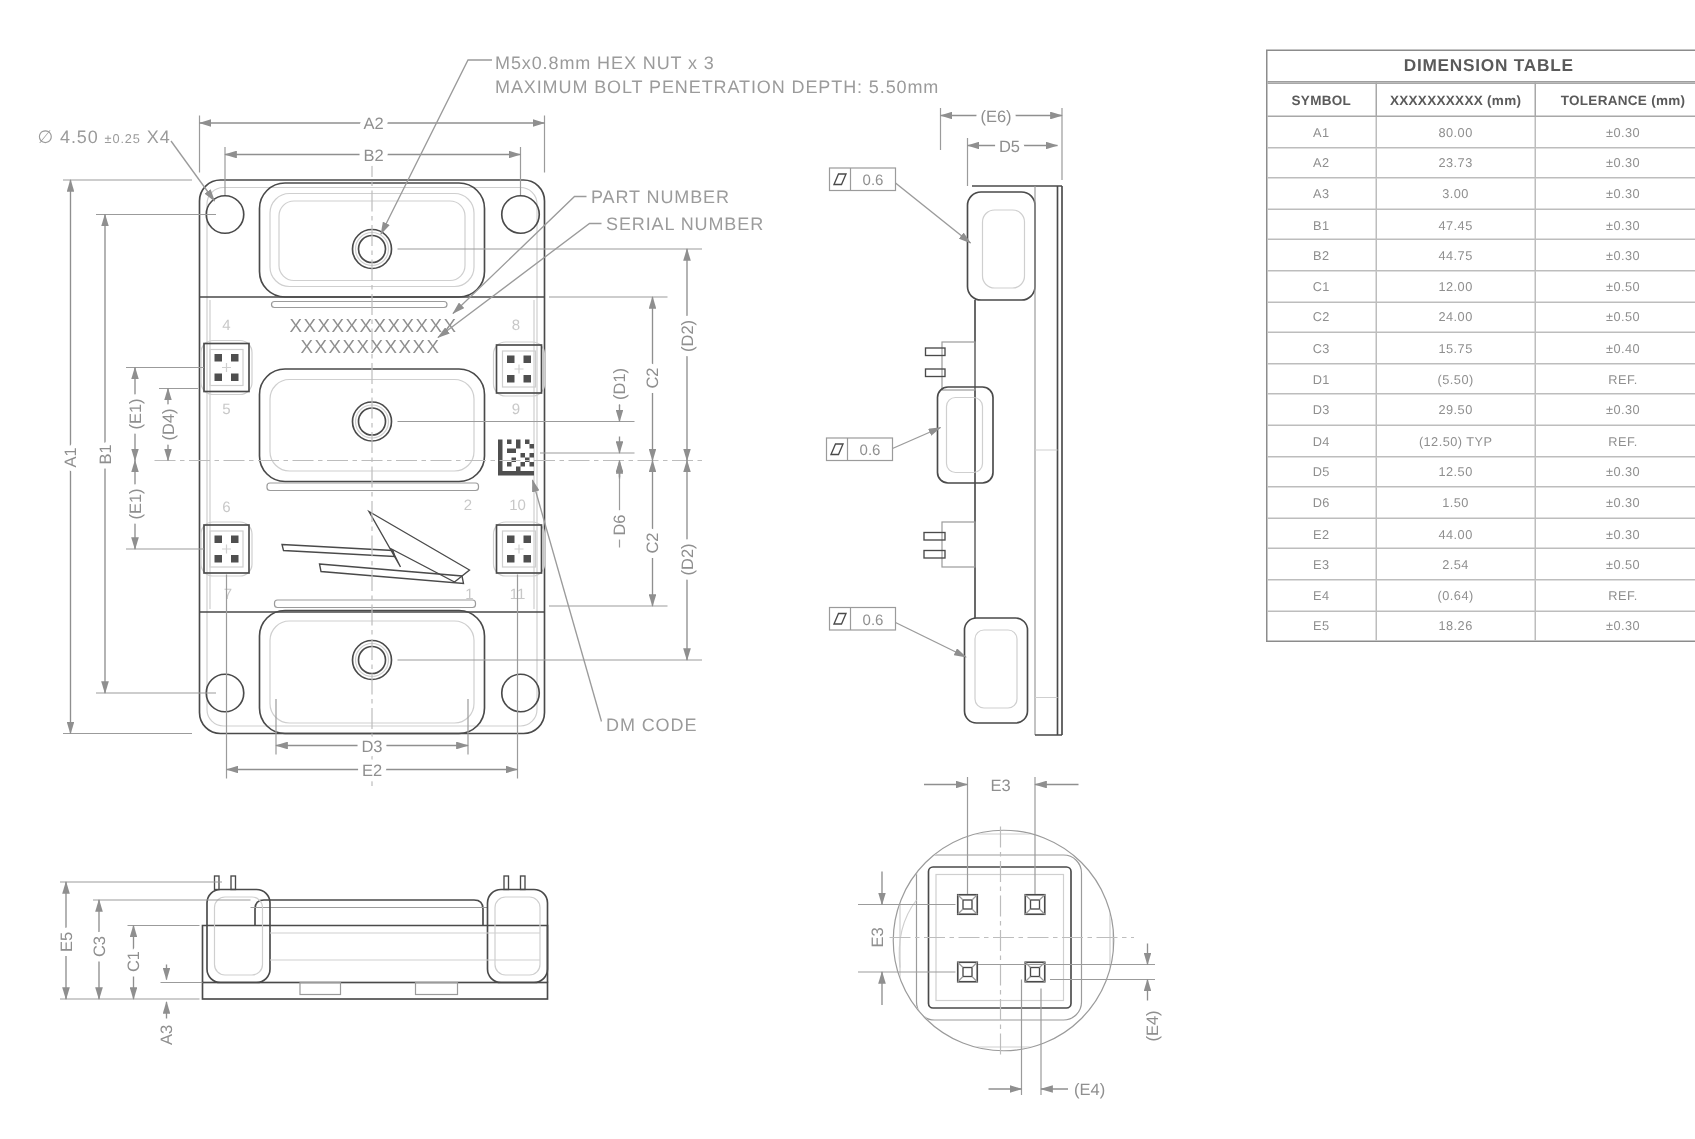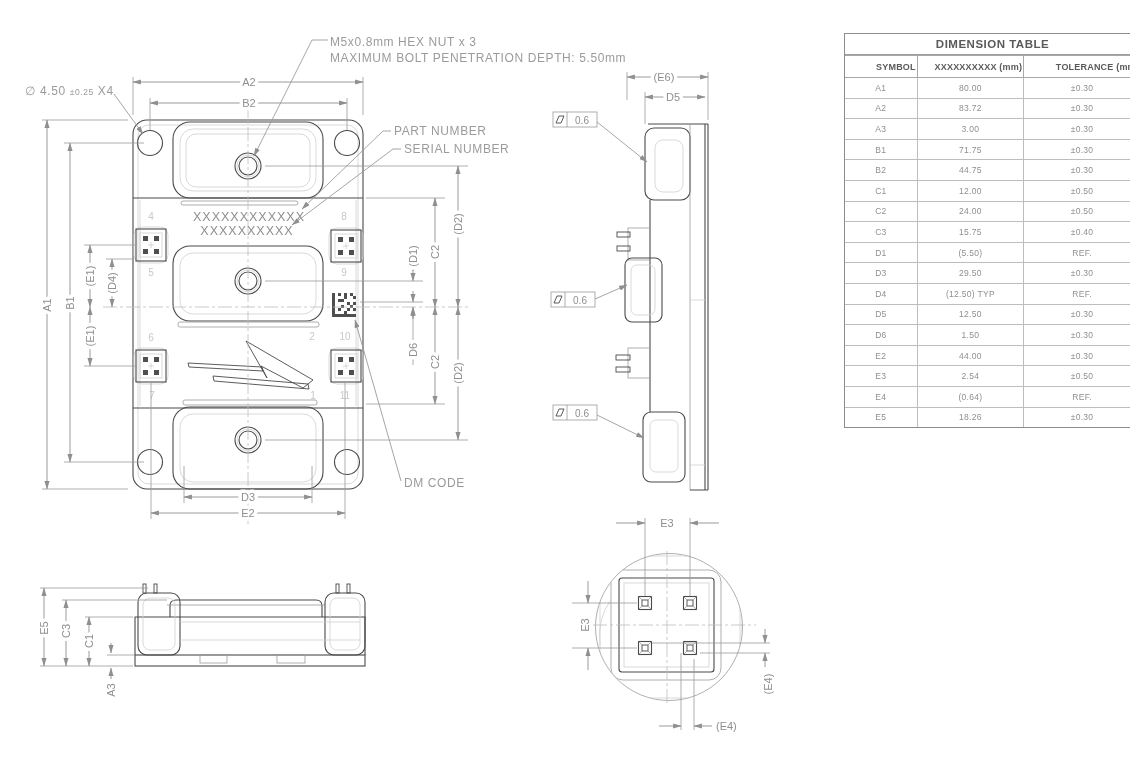--- a/index.html
+++ b/index.html
@@ -23,21 +23,21 @@
   .mask{font-size:12.5px;fill:#8f8f8f;letter-spacing:1px;}
   .dmfill{fill:#4f4f4f;}
   .fcf{fill:#ffffff;}
   
   .dim-table{position:absolute;left:844px;top:33px;width:297px;border:1.5px solid #8c8c8c;
              background:#fff;box-sizing:border-box;}
   .dt-title{height:20px;line-height:20px;text-align:center;font-weight:bold;font-size:11.5px;
             color:#5a5a5a;letter-spacing:.5px;border-bottom:1px solid #9e9e9e;}
   .dim-table table{border-collapse:collapse;width:100%;table-layout:fixed;}
   .dim-table th{font-size:9px;font-weight:bold;color:#5a5a5a;height:19px;
-                border:1px solid #a8a8a8;text-align:right;letter-spacing:.2px;}
+                border:1px solid #a8a8a8;text-align:center;letter-spacing:.2px;}
   .dim-table td{font-size:8.5px;color:#8f8f8f;text-align:center;height:17.6px;
                 border:1px solid #bdbdbd;letter-spacing:.3px;}
   .dim-table th:first-child,.dim-table td:first-child{border-left:none;}
   .dim-table th:last-child,.dim-table td:last-child{border-right:none;}
   .dim-table tr:last-child td{border-bottom:none;}
 </style>
 </head>
 <body>
 
 <div id="stage">
@@ -365,31 +365,31 @@
       </tr>
     </thead>
     <tbody>
       <tr>
             <td>A1</td>
             <td>80.00</td>
             <td>±0.30</td>
           </tr>
       <tr>
             <td>A2</td>
-            <td>83.72</td>
+            <td>23.73</td>
             <td>±0.30</td>
           </tr>
       <tr>
             <td>A3</td>
             <td>3.00</td>
             <td>±0.30</td>
           </tr>
       <tr>
             <td>B1</td>
-            <td>71.75</td>
+            <td>47.45</td>
             <td>±0.30</td>
           </tr>
       <tr>
             <td>B2</td>
             <td>44.75</td>
             <td>±0.30</td>
           </tr>
       <tr>
             <td>C1</td>
             <td>12.00</td>

